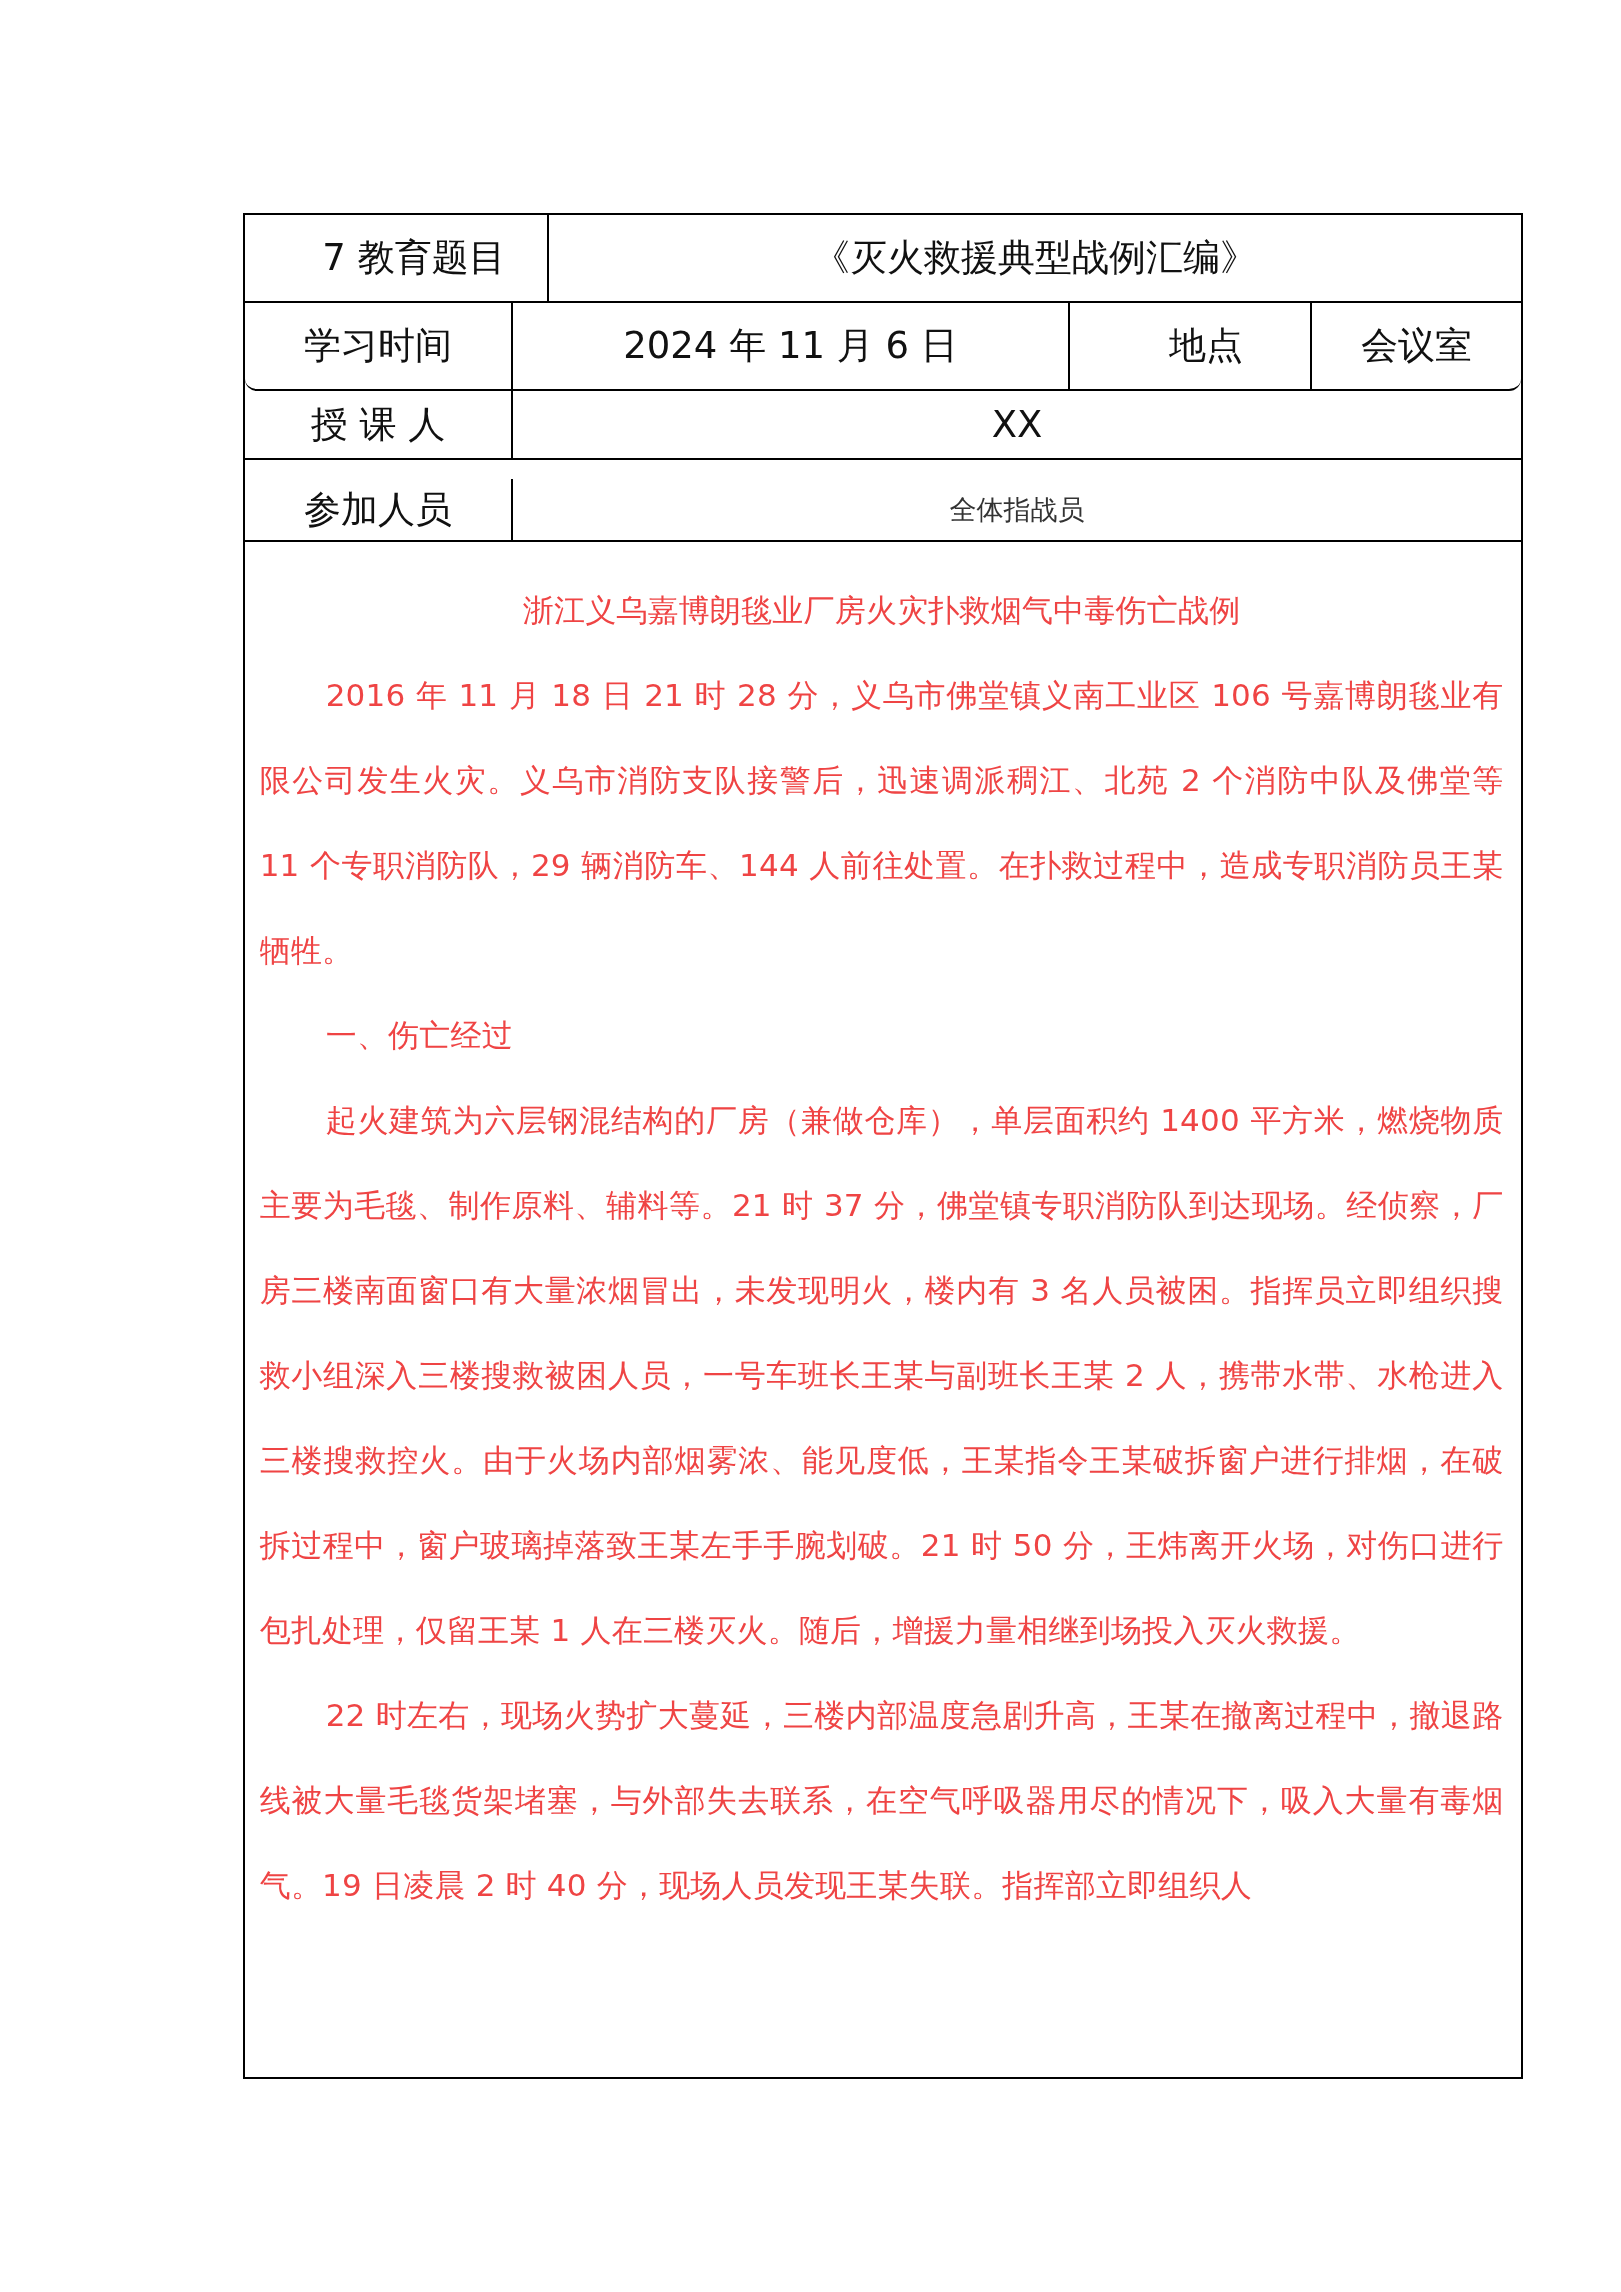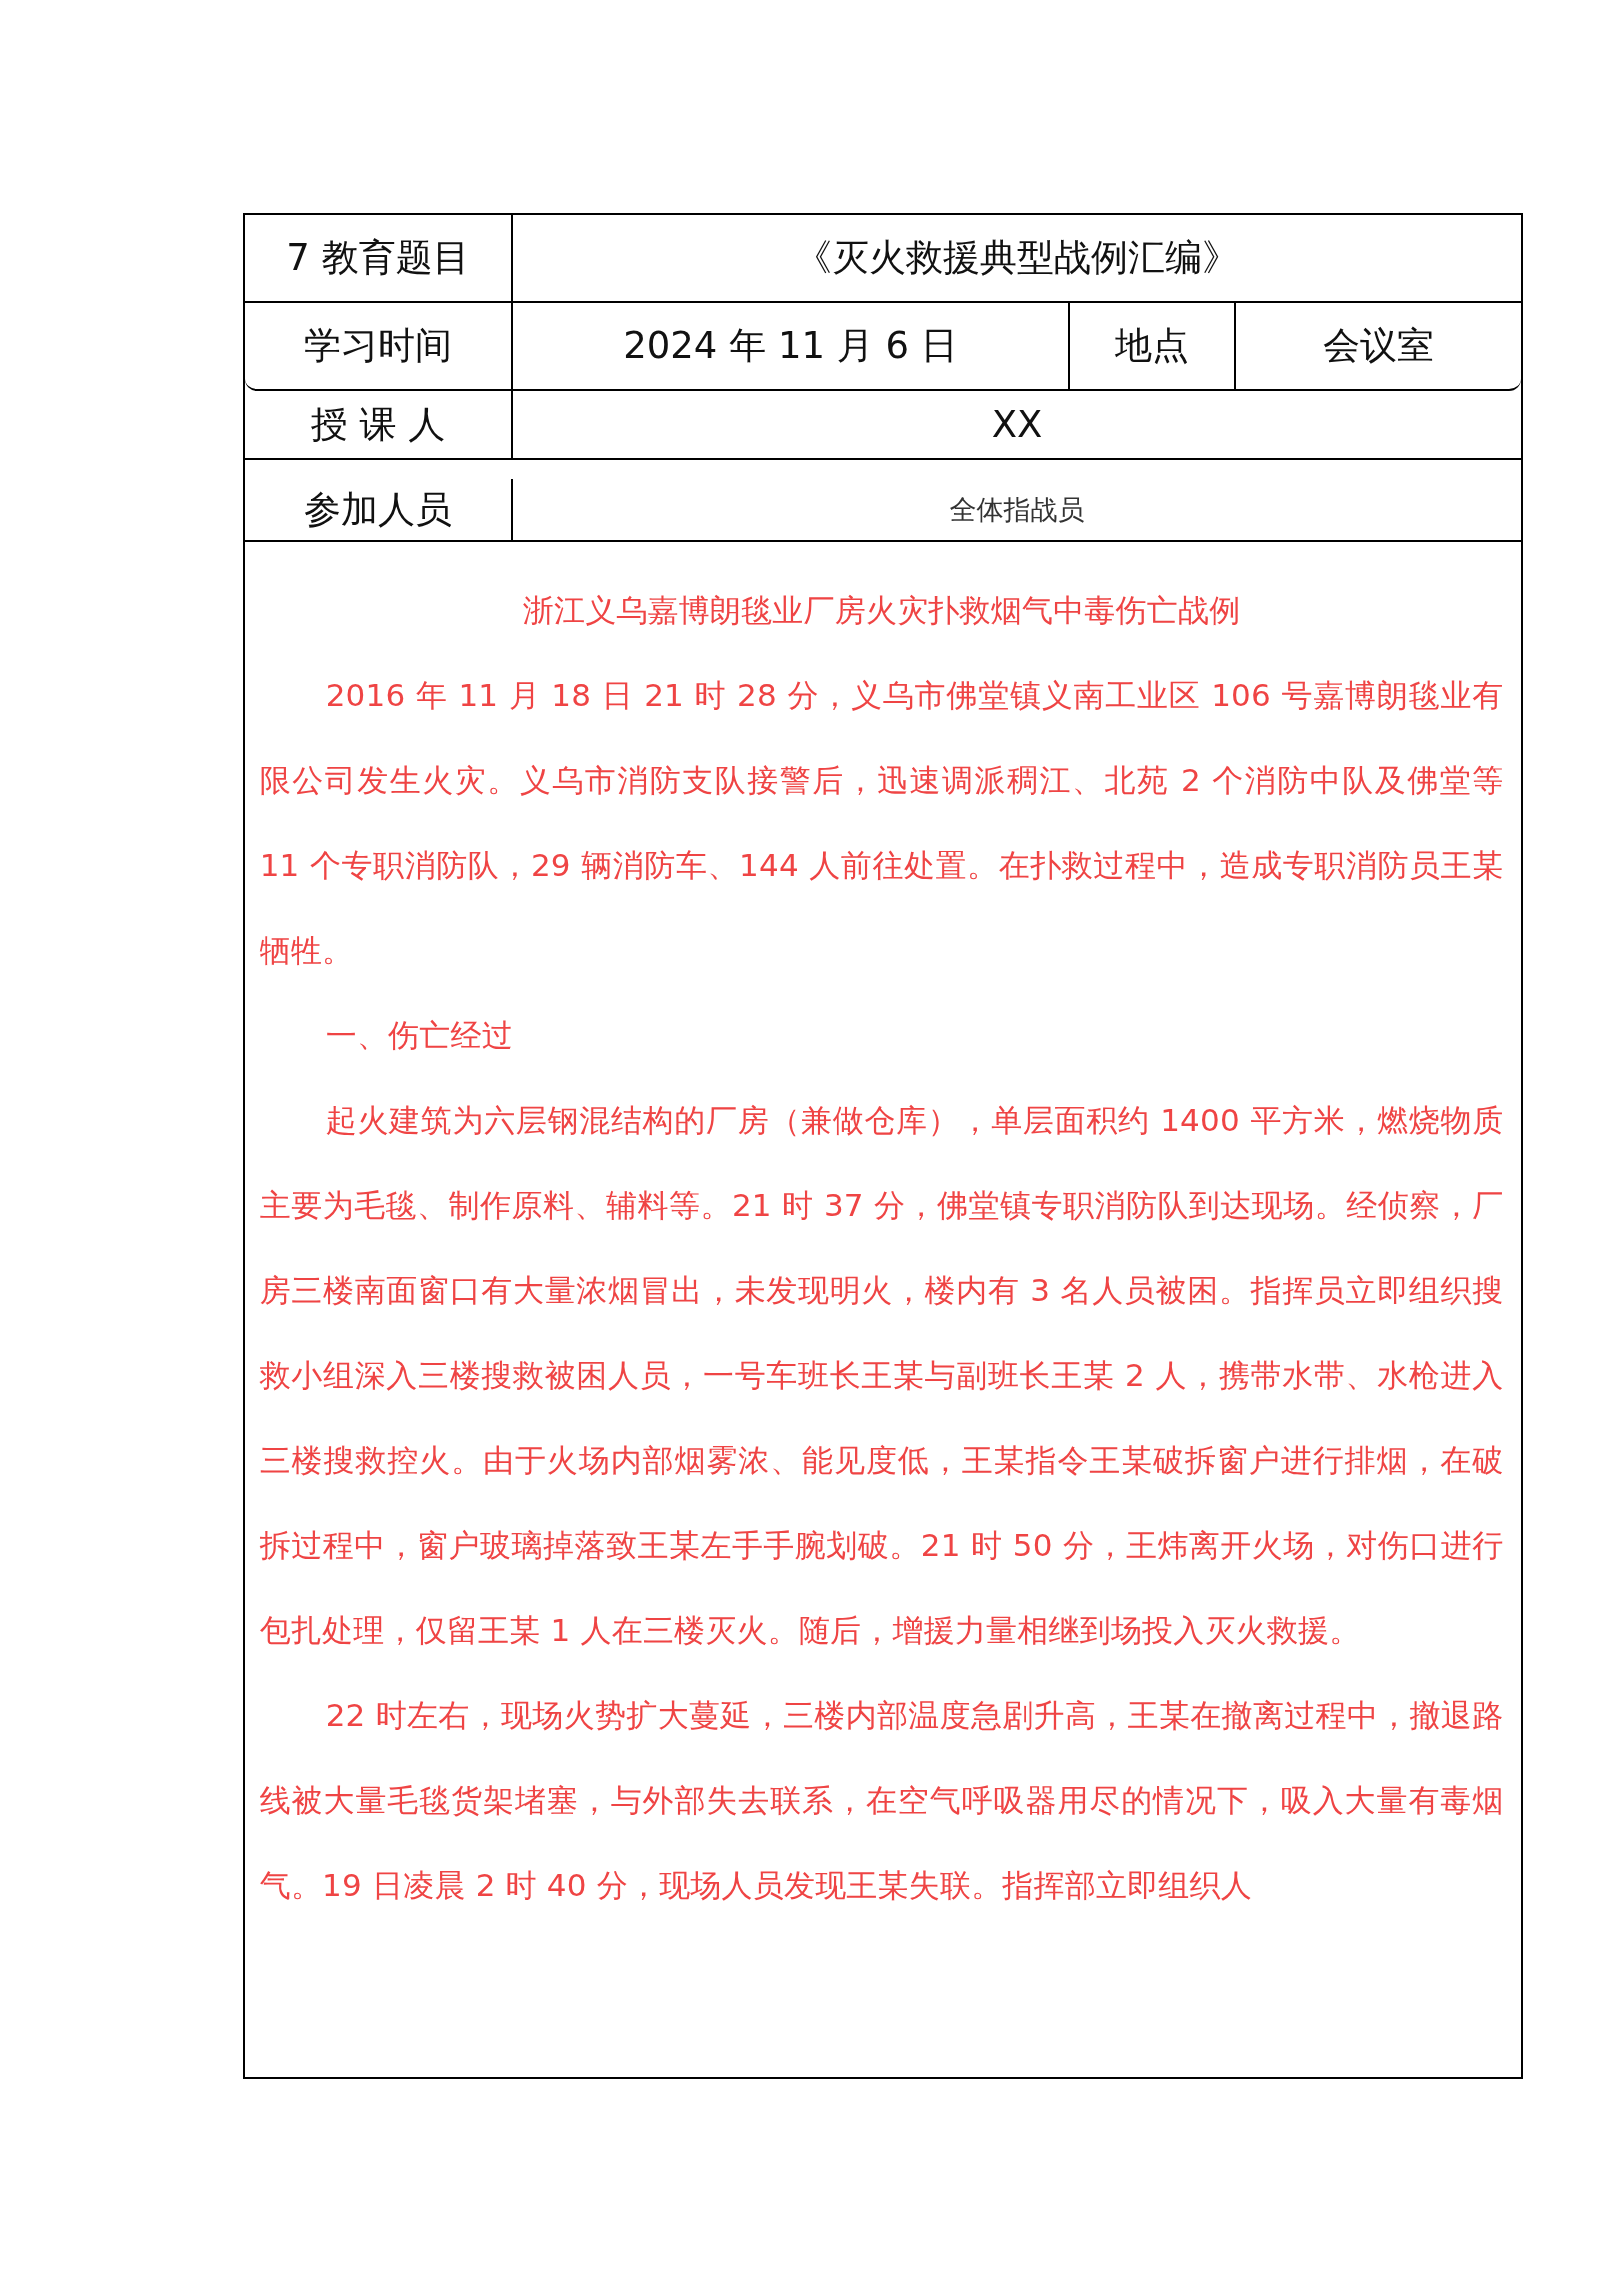--- a/index.html
+++ b/index.html
@@ -14,29 +14,29 @@
   .body { position:absolute; left:0; right:0; top:353px; bottom:0; padding:0 17.6px 0 14.7px; }
   .p { font-size:31px; line-height:85px; color:#ef4444; margin:0; text-align:justify; text-align-last:left; letter-spacing:0.2px; }
   .center { text-align:center; text-align-last:center; }
   .indent { text-indent:66px; }
 </style>
 </head>
 <body>
 
 <div class="sheet">
 
-  <div class="row" style="top:0;height:88px;">
+  <div class="row" style="top:0;height:88px;padding-left:36px;">
     <div class="cell bordered hdr" style="width:268px;">7 教育题目</div>
     <div class="cell val" style="flex:1;">《灭火救援典型战例汇编》</div>
   </div>
 
   <div class="row" style="top:88px;height:88px;border-radius:12px;">
     <div class="cell bordered hdr" style="width:268px;">学习时间</div>
     <div class="cell bordered val" style="width:557px;">2024 年 11 月 6 日</div>
-    <div class="cell bordered hdr" style="width:166px;">地点</div>
+    <div class="cell bordered hdr" style="width:210px;margin-left:32px;">地点</div>
     <div class="cell val" style="flex:1;">会议室</div>
   </div>
 
   <div class="row" style="top:176px;height:69px;">
     <div class="cell bordered hdr" style="width:268px;">授 课 人</div>
     <div class="cell val" style="flex:1;">XX</div>
   </div>
 
   <div class="row" style="top:264px;height:63px;">
     <div class="cell bordered hdr" style="width:268px;">参加人员</div>

